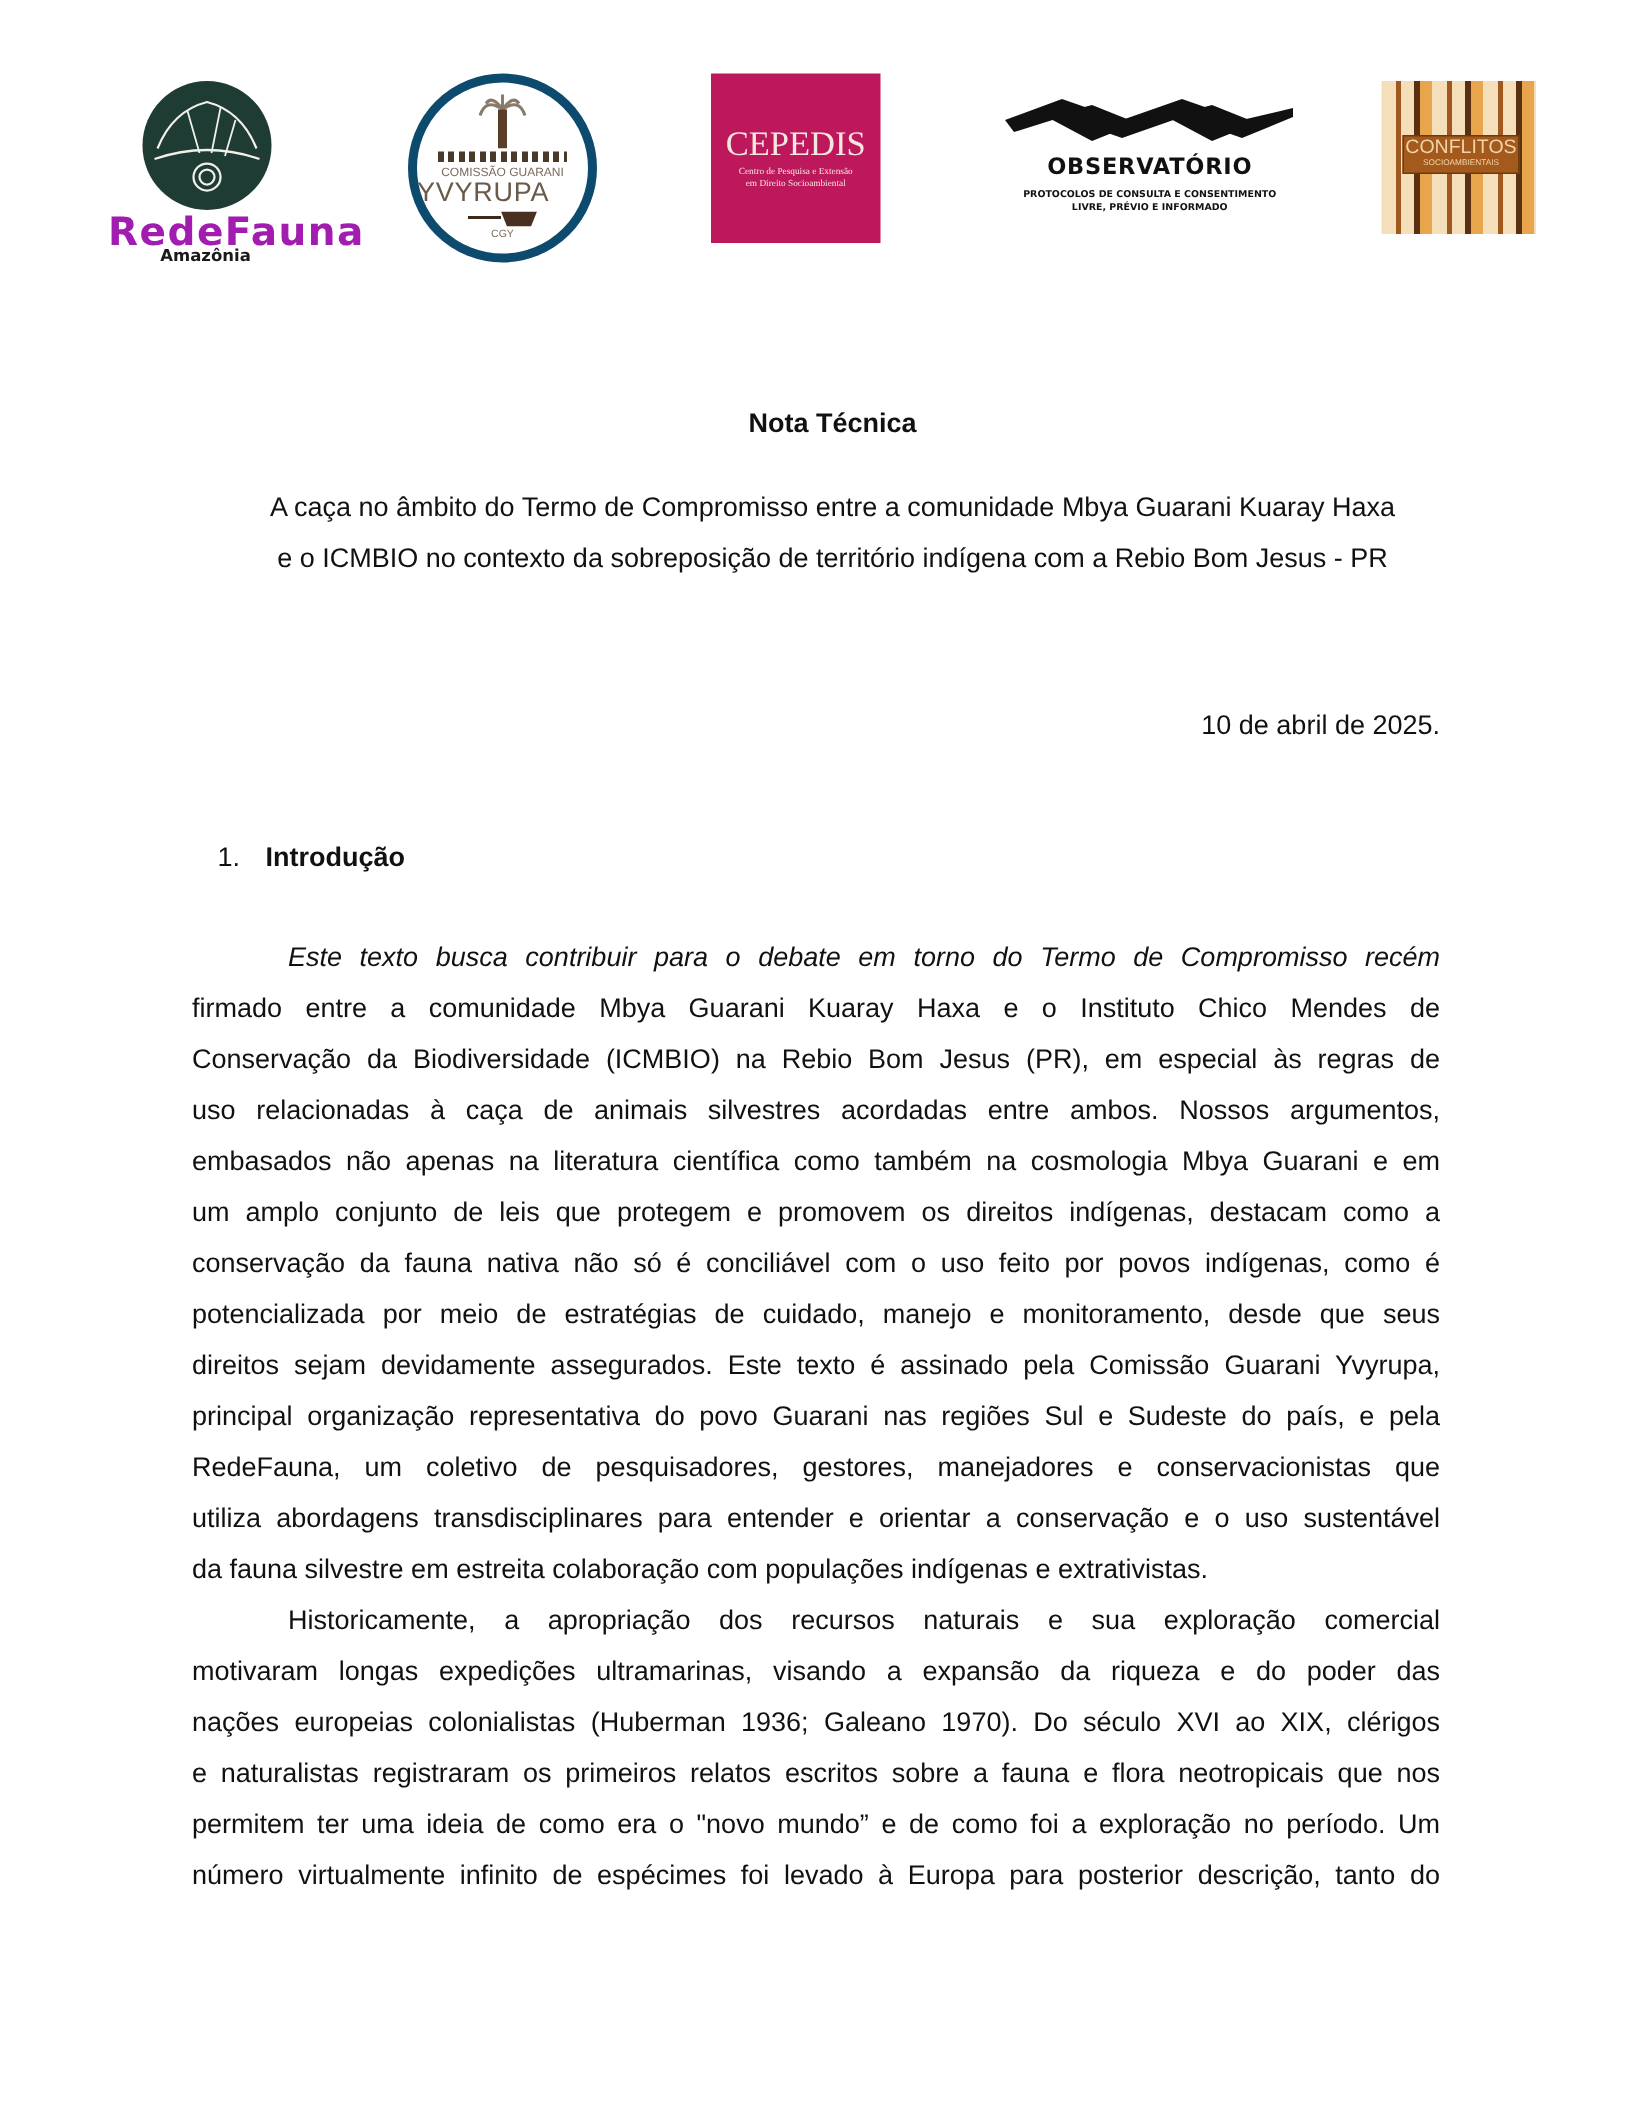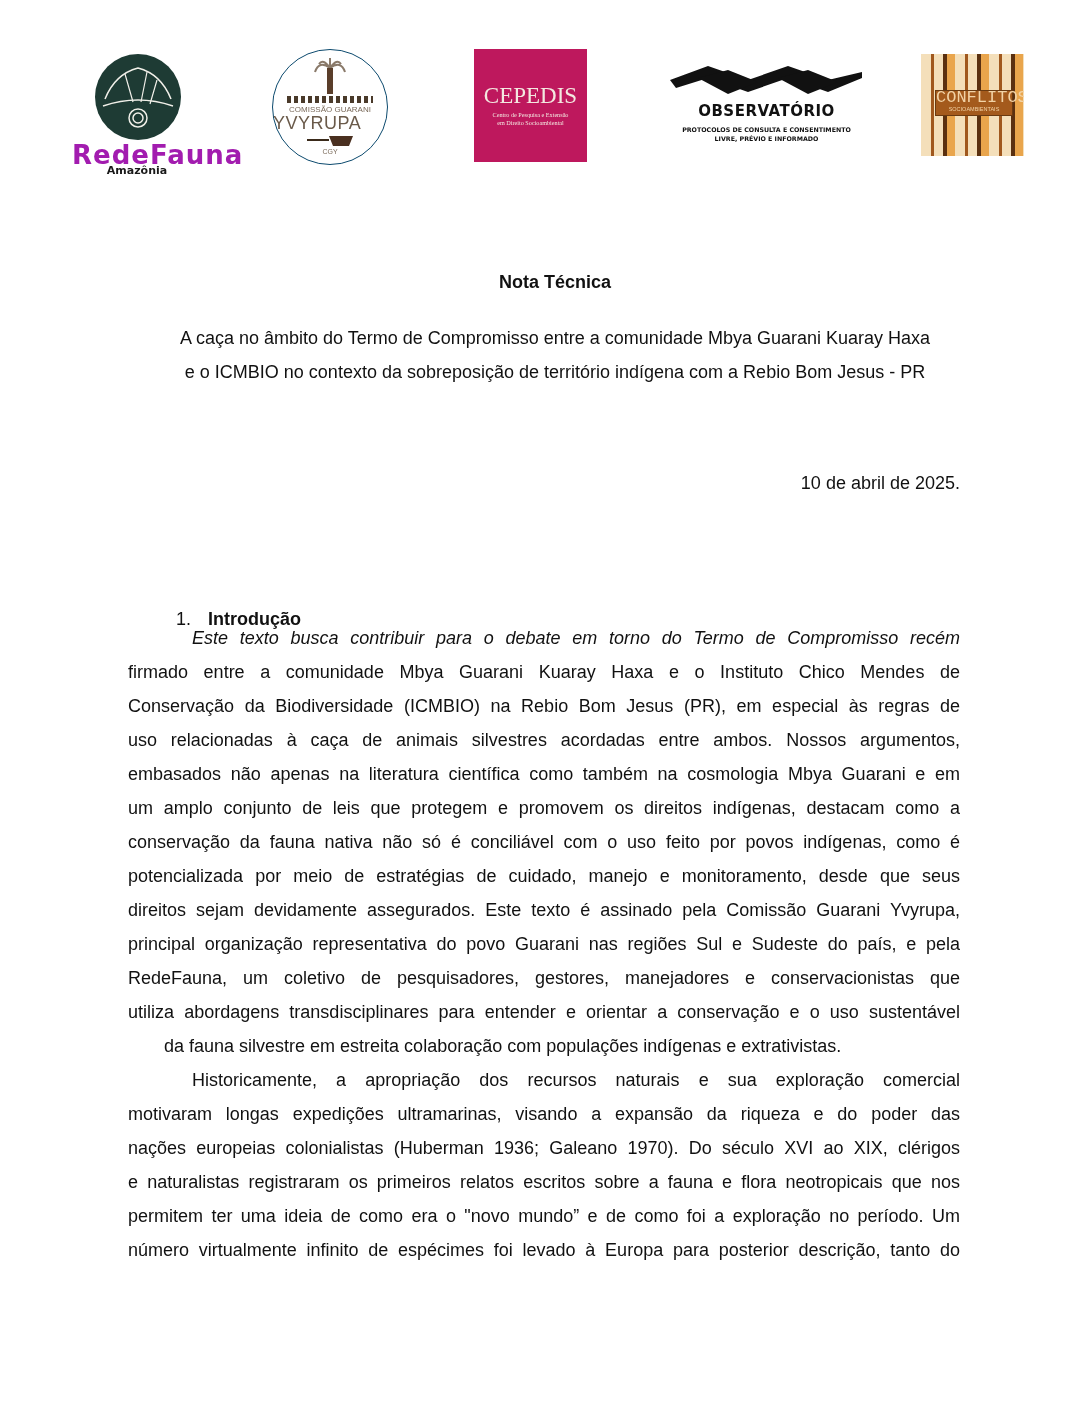--- a/index.html
+++ b/index.html
@@ -7,58 +7,58 @@
            font-family: "Liberation Sans", sans-serif; color: #111111; }
     .logo { position: absolute; }
 
     
     #logo-redefauna { left: 72px; top: 52px; width: 130px; height: 128px; }
     #logo-redefauna .disc { position: absolute; left: 23px; top: 2px; width: 86px; height: 86px; border-radius: 50%; background: #1e3b34; overflow: hidden; }
     #logo-redefauna .name { position: absolute; left: 0; top: 88px; width: 130px; text-align: center; font-family: "DejaVu Sans", sans-serif; font-weight: bold; font-size: 26px; letter-spacing: 1px; color: #a21caf; }
     #logo-redefauna .sub { position: absolute; left: 0; top: 112px; width: 130px; text-align: center; font-family: "DejaVu Sans", sans-serif; font-weight: bold; font-size: 11px; color: #1a1a1a; }
 
     
-    #logo-yvyrupa { left: 272px; top: 49px; width: 114px; height: 114px; border: 1px solid #0c4a6e; border-radius: 50%; }
+    #logo-yvyrupa { left: 272px; top: 49px; width: 114px; height: 114px; border: 6px solid #0c4a6e; border-radius: 50%; }
     #logo-yvyrupa .t1 { position: absolute; left: 0; width: 114px; top: 55px; text-align: center; font-size: 8px; color: #7a6a5a; }
     #logo-yvyrupa .t2 { position: absolute; left: 0; width: 114px; top: 63px; text-align: left; font-size: 18px; color: #6a5a4a; letter-spacing: 0.5px; }
     #logo-yvyrupa .t3 { position: absolute; left: 0; width: 114px; top: 98px; text-align: center; font-size: 7px; color: #7a6a5a; }
     #logo-yvyrupa .pattern { position: absolute; left: 14px; top: 46px; width: 86px; height: 7px; background: repeating-linear-gradient(90deg, #4a3a2a 0 4px, transparent 4px 7px); }
 
     
     #logo-cepedis { left: 474px; top: 49px; width: 113px; height: 113px; background: #be185d; color: #f3e8e0; }
     #logo-cepedis .big { position: absolute; left: 0; width: 113px; top: 34px; text-align: center; font-family: "Liberation Serif", serif; font-size: 23px; }
     #logo-cepedis .small { position: absolute; left: 0; width: 113px; top: 62px; text-align: center; font-family: "Liberation Serif", serif; font-size: 6.2px; line-height: 8px; }
 
     
     #logo-observatorio { left: 664px; top: 64px; width: 205px; height: 84px; }
     #logo-observatorio .word { position: absolute; left: 0; width: 205px; top: 38px; text-align: center; font-family: "DejaVu Sans", sans-serif; font-weight: bold; font-size: 15px; letter-spacing: 0.5px; color: #111; }
     #logo-observatorio .line { position: absolute; left: 0; width: 205px; text-align: center; font-family: "DejaVu Sans", sans-serif; font-weight: bold; font-size: 6.3px; color: #111; }
 
     
     #logo-conflitos { left: 921px; top: 54px; width: 103px; height: 102px; overflow: hidden;
       background:
         repeating-linear-gradient(90deg, #f4dfba 0 10px, #a0581e 10px 13px, #f4dfba 13px 22px, #5a3010 22px 26px, #e9a54c 26px 34px); }
     #logo-conflitos .label { position: absolute; left: 14px; top: 36px; width: 76px; height: 24px; background: #a45a1c; border: 1px solid #6a3a10; text-align: center; color: #f2d3a6; }
-    #logo-conflitos .l1 { font-size: 17px; line-height: 14px; font-family: Liberation Mono, monospace; }
+    #logo-conflitos .l1 { font-size: 13px; line-height: 14px; }
     #logo-conflitos .l2 { font-size: 5.5px; line-height: 8px; }
 
     
     .center { position: absolute; left: 0; width: 1088px; text-align: center; font-size: 18px; padding-left: 11px; }
     #doc-title { top: 272px; font-weight: bold; }
     #subtitle-1 { top: 328px; }
     #subtitle-2 { top: 362px; }
     #doc-date { position: absolute; right: 128px; top: 473px; font-size: 18px; }
-    #section-heading { position: absolute; left: 176px; top: 561px; font-size: 18px; margin-top: 48px; }
+    #section-heading { position: absolute; left: 145px; top: 561px; font-size: 18px; }
     #section-heading .num { display: inline-block; width: 32px; }
     #section-heading .lbl { font-weight: bold; }
 
     .p-line { position: absolute; left: 128px; width: 832px; font-size: 18px; height: 24px; line-height: 24px;
               text-align: justify; text-align-last: justify; white-space: nowrap; }
     .p-line.indent { left: 192px; width: 768px; }
-    .p-line.last { text-align-last: left; margin-left: 36px; }
+    .p-line.last { text-align-last: left; }
   </style>
 </head>
 <body>
 
 <div class="logo" id="logo-redefauna">
   <div class="disc">
     <svg width="86" height="86" viewBox="0 0 86 86">
       <path d="M10 45 Q20 20 43 14 Q66 20 76 45" stroke="#f0efe8" stroke-width="1.5" fill="none"></path>
       <path d="M8 52 Q43 40 78 52" stroke="#f0efe8" stroke-width="1.5" fill="none"></path>
       <path d="M30 20 L38 48 M52 18 L46 48 M62 26 L55 50" stroke="#f0efe8" stroke-width="1.2" fill="none"></path>

